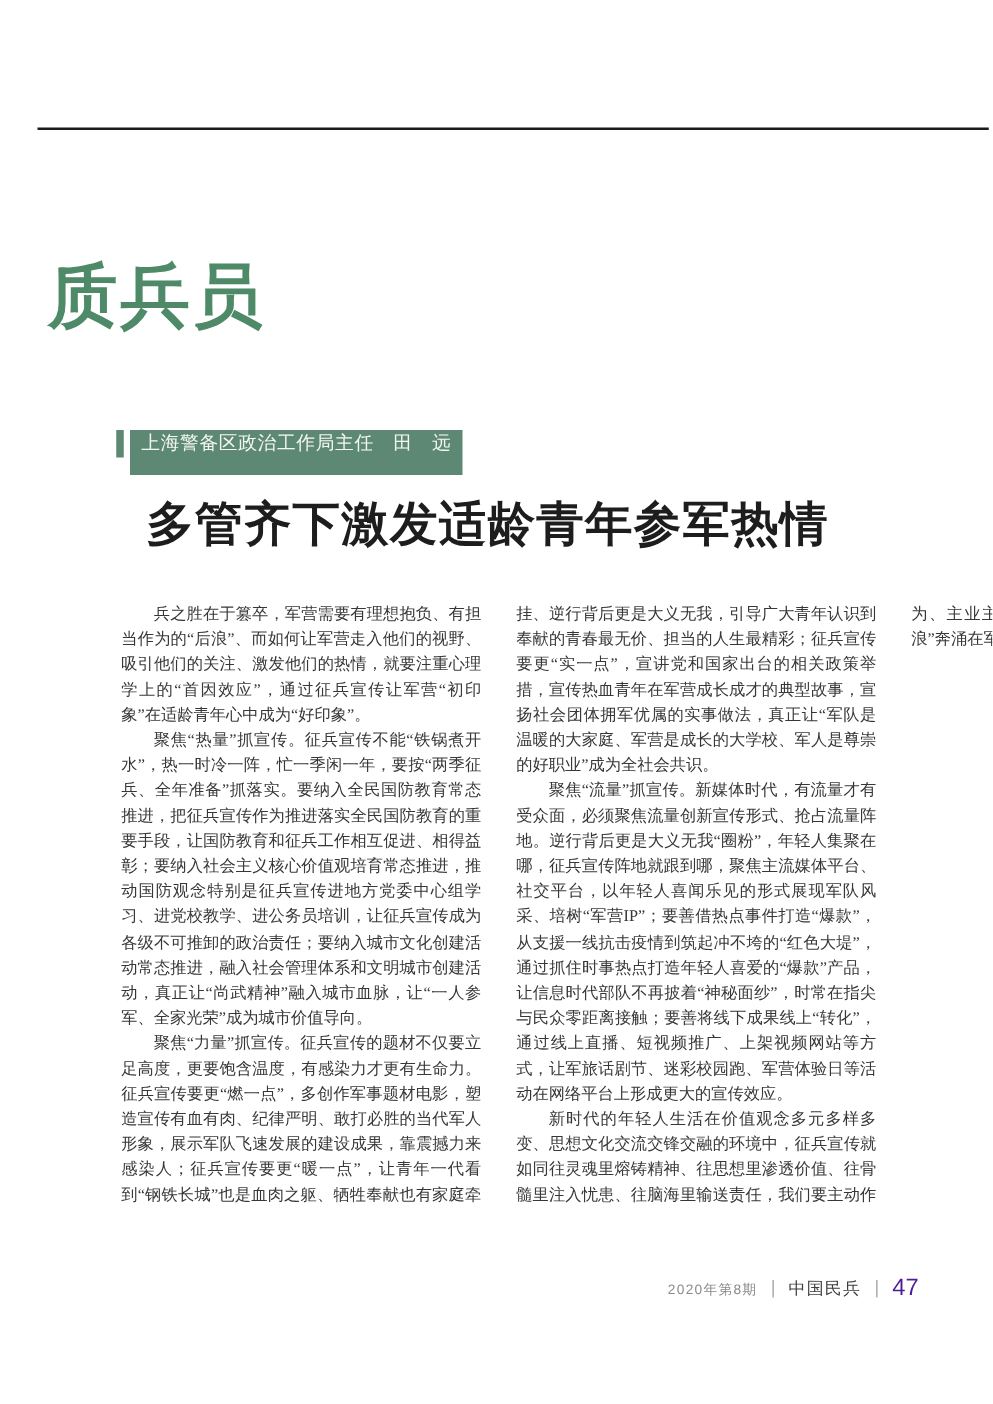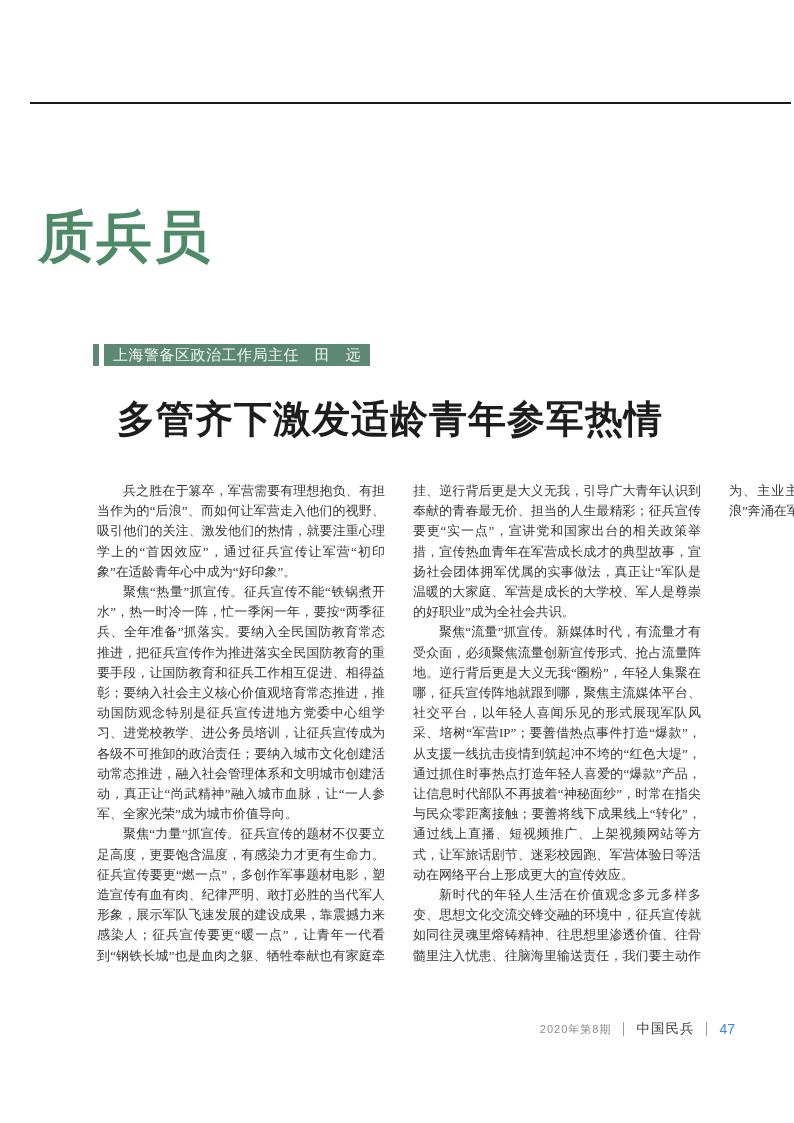--- a/index.html
+++ b/index.html
@@ -34,21 +34,21 @@
     height: 22px;
     display: flex;
     align-items: stretch;
   }
   .author-stripe {
     width: 6px; height: 22px;
     background: #5d8874;
     margin-right: 5px;
   }
   .author-label {
-    height: 22px;
+    height: 36px;
     background: #5d8874;
     color: #f3f6f1;
     font-size: 15px;
     line-height: 22px;
     padding: 0 9px;
     letter-spacing: 0.5px;
     white-space: nowrap;
   }
   .headline {
     position: absolute;
@@ -78,21 +78,21 @@
     position: absolute;
     top: 1020px; right: 59px;
     display: flex;
     align-items: center;
     gap: 12px;
     font-family: "Liberation Sans", "DejaVu Sans", sans-serif;
   }
   .footer-issue { font-size: 11px; color: #8b8b8b; letter-spacing: 1px; }
   .footer-sep { width: 1px; height: 14px; background: #9a9a9a; }
   .footer-mag { font-size: 13.5px; color: #3c3c3c; letter-spacing: 1px; }
-  .footer-page { font-size: 14px; color: #3b82f6; }
+  .footer-page { font-size: 19px; color: #4c1d95; }
 </style>
 </head>
 <body>
 
 <div class="page">
 
   <div class="top-rule"></div>
 
   <div class="section-title">质兵员</div>
 

